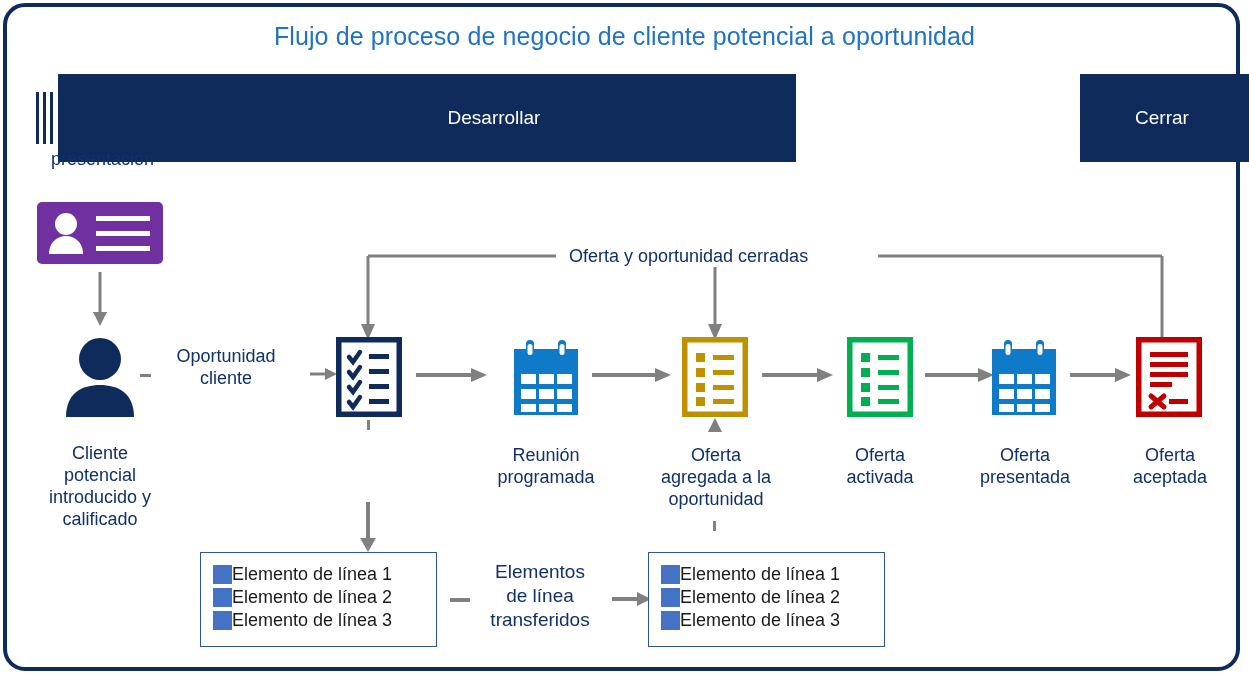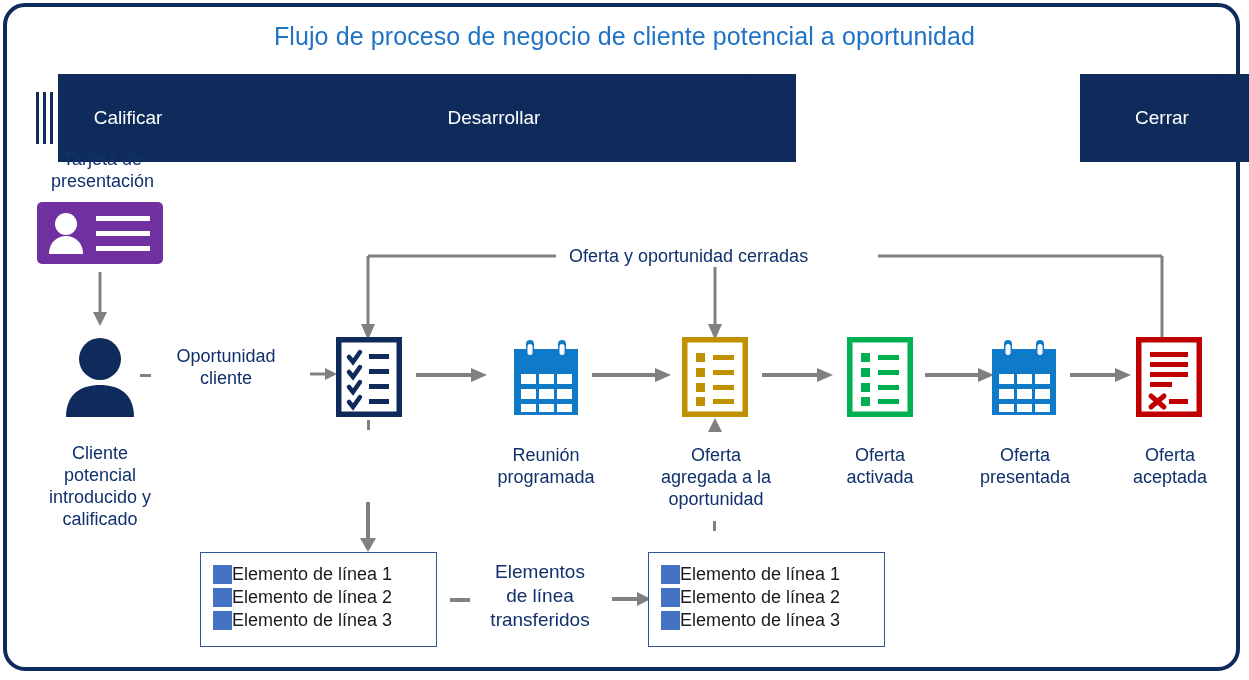--- a/index.html
+++ b/index.html
@@ -68,41 +68,39 @@
     <div class="tickbars">
       <i style="left:0px"></i>
         <i style="left:7px"></i>
         <i style="left:14px"></i>
     </div>
 
     <div class="chev" style="left:22px;width:166px;">
       <svg class="shape" viewBox="0 0 166 88" preserveAspectRatio="none">
         <path d="M0,18 L112,18 L112,0 L166,44 L112,88 L112,70 L0,70 Z" fill="#0f2b5b"></path>
       </svg>
-      <div class="lbl">Calificar</div>
     </div>
 
     <div class="chev" style="left:182px;width:578px;">
       <svg class="shape" viewBox="0 0 578 88" preserveAspectRatio="none">
         <path d="M0,44 L38,18 L524,18 L524,0 L578,44 L524,88 L524,70 L38,70 Z" fill="#0f2b5b"></path>
       </svg>
       <div class="lbl">Desarrollar</div>
     </div>
 
 
     <div class="chev" style="left:1044px;width:190px;">
       <svg class="shape" viewBox="0 0 190 88" preserveAspectRatio="none">
         <path d="M0,44 L38,18 L136,18 L136,0 L190,44 L136,88 L136,70 L38,70 Z" fill="#0f2b5b"></path>
       </svg>
       <div class="lbl">Cerrar</div>
     </div>
   </div>
 
   <div class="cap" style="left:20px;top:148px;width:165px;">
-    <div>Tarjeta de</div>
     <div>presentación</div>
   </div>
 
   <svg class="abs" style="left:37px;top:202px;" width="126" height="62" viewBox="0 0 126 62">
     <rect x="0" y="0" width="126" height="62" rx="5" fill="#7030a0"></rect>
     <circle cx="29" cy="22" r="11" fill="#ffffff"></circle>
     <path d="M12,52 C12,39 22,34 29,34 C36,34 46,39 46,52 Z" fill="#ffffff"></path>
     <rect x="59" y="14" width="54" height="5" fill="#ffffff"></rect>
     <rect x="59" y="29" width="54" height="5" fill="#ffffff"></rect>
     <rect x="59" y="44" width="54" height="5" fill="#ffffff"></rect>

